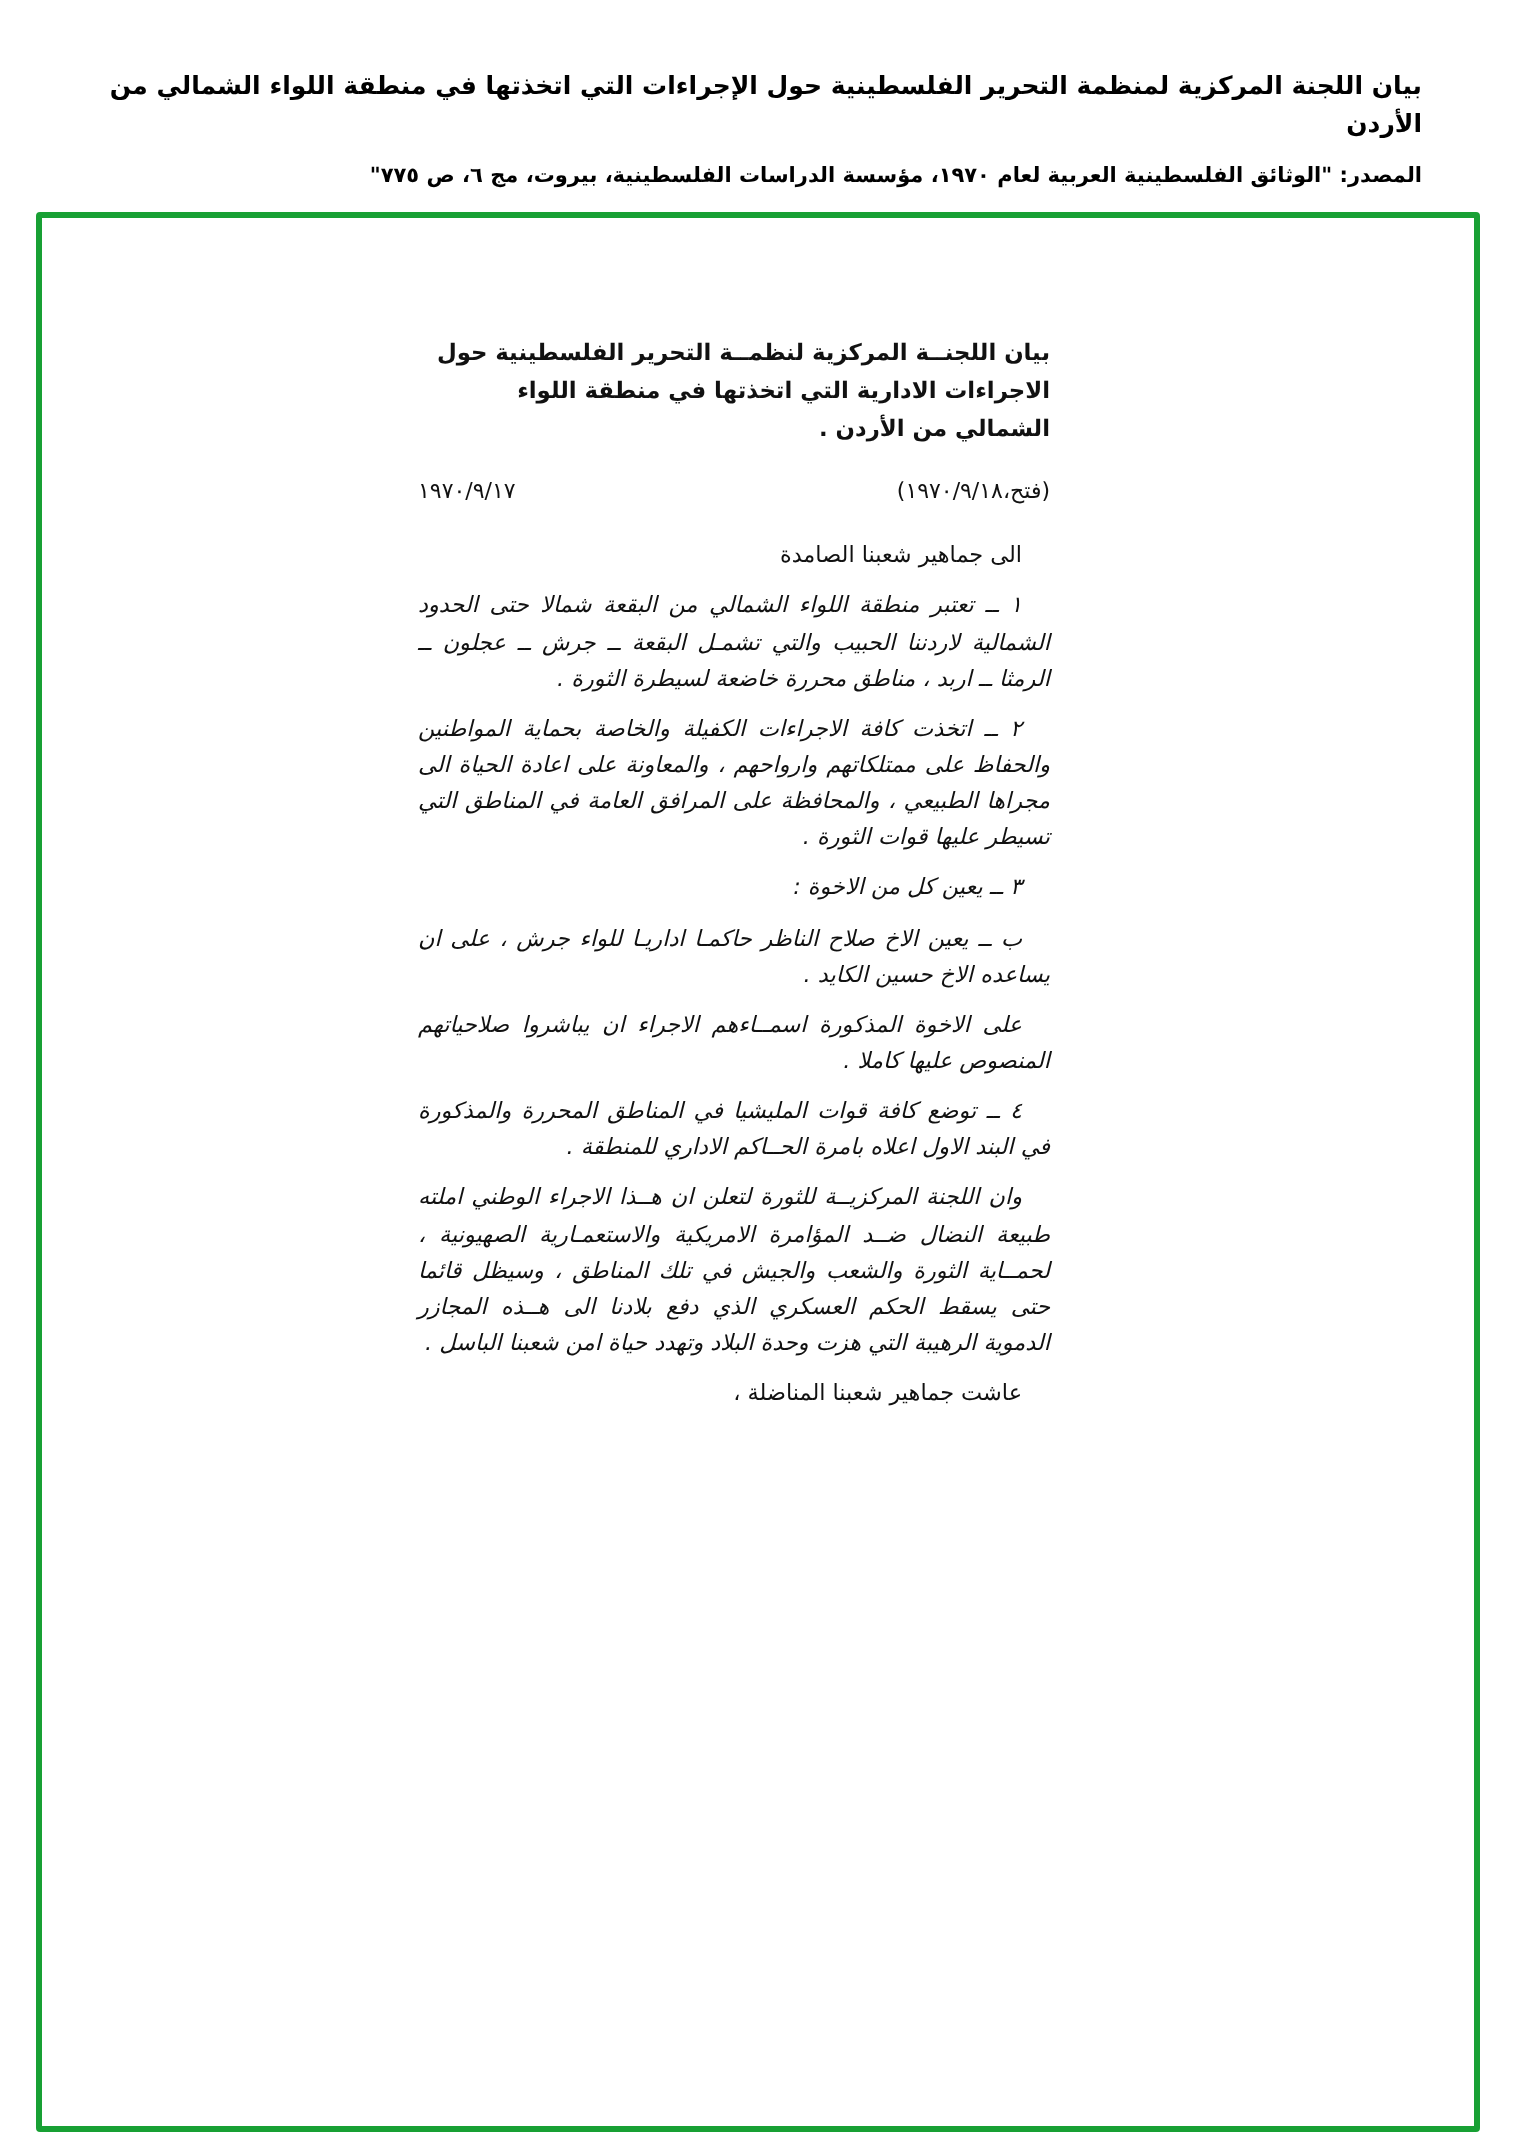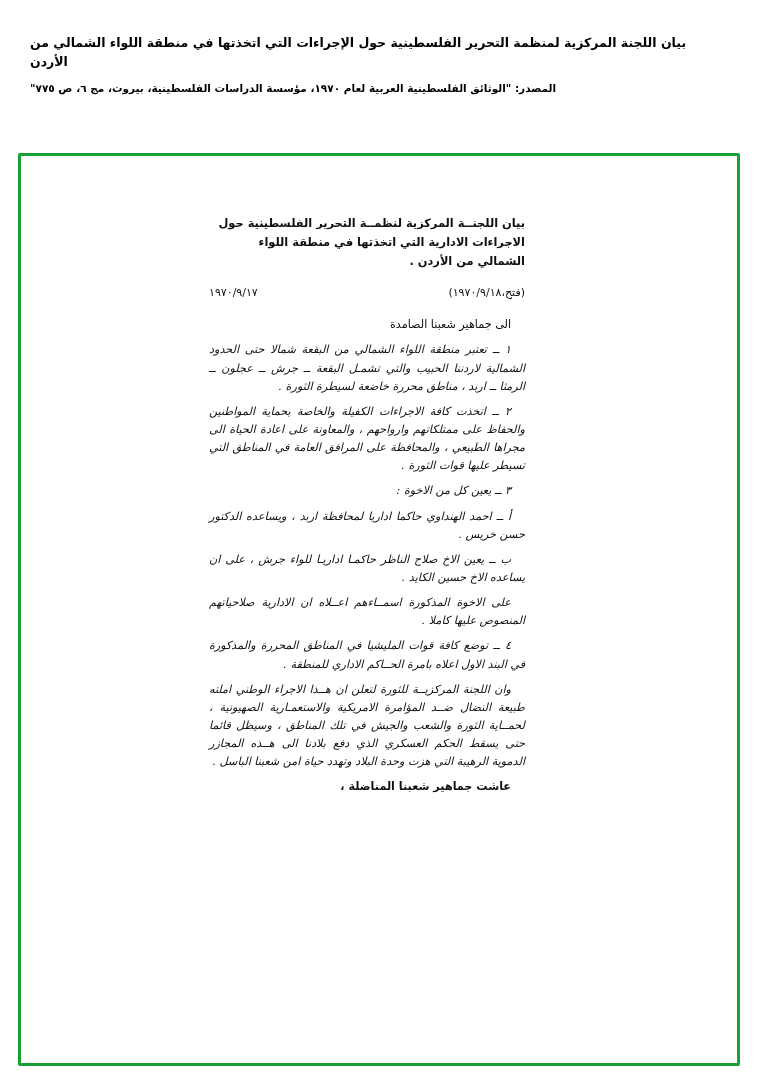--- a/index.html
+++ b/index.html
@@ -15,22 +15,22 @@
     position: relative;
     overflow: hidden;
   }
   .page {
     width: 758px;
     height: 1078px;
     position: relative;
     box-sizing: border-box;
   }
   .header {
-    padding: 34px 30px 0 30px;
-    text-align: left;
+    padding: 34px 47px 0 30px;
+    text-align: right;
   }
   .header-title {
     font-size: 12.5px;
     font-weight: bold;
     color: #000;
     line-height: 1.5;
     direction: rtl;
   }
   .header-source {
     margin-top: 10px;
@@ -42,21 +42,20 @@
   .doc-frame {
     position: absolute;
     top: 106px;
     right: 18px;
     left: 18px;
     bottom: 12px;
     border: 3px solid #18a034;
     border-radius: 2px;
     background: #ffffff;
     box-sizing: border-box;
-    margin-top: 47px;
   }
   .doc-inner {
     position: absolute;
     top: 0; right: 0; left: 0; bottom: 0;
     overflow: hidden;
   }
   .doc-body {
     position: absolute;
     top: 58px;
     right: 212px;
@@ -99,21 +98,20 @@
   }
   .para.center-ish {
     text-indent: 14px;
   }
   .para.gap {
     margin-top: 7px;
   }
   .closing {
     margin-top: 7px;
     text-indent: 14px;
-    font-weight: bold;
   }
   .spacer-bottom {
     height: 140px;
   }
 </style>
 </head>
 <body>
 
 <div class="page">
 
@@ -130,23 +128,22 @@
 
         <div class="date-row">
           <span class="date-source">(فتح،١٩٧٠/٩/١٨)</span>
           <span class="date-hijri">١٩٧٠/٩/١٧</span>
         </div>
 
         <p class="para center-ish">الى جماهير شعبنا الصامدة</p>
         <p class="para indent gap">١ ــ تعتبر منطقة اللواء الشمالي من البقعة شمالا حتى الحدود الشمالية لاردننا الحبيب والتي تشمـل البقعة ــ جرش ــ عجلون ــ الرمثا ــ اربد ، مناطق محررة خاضعة لسيطرة الثورة .</p>
         <p class="para indent gap">٢ ــ اتخذت كافة الاجراءات الكفيلة والخاصة بحماية المواطنين والحفاظ على ممتلكاتهم وارواحهم ، والمعاونة على اعادة الحياة الى مجراها الطبيعي ، والمحافظة على المرافق العامة في المناطق التي تسيطر عليها قوات الثورة .</p>
         <p class="para indent gap">٣ ــ يعين كل من الاخوة :</p>
-        <p class="para indent gap">أ ــ احمد الهنداوي حاكما اداريا لمحافظة اربد ، ويساعده الدكتور حسن خريس .</p>
         <p class="para indent gap">ب ــ يعين الاخ صلاح الناظر حاكمـا اداريـا للواء جرش ، على ان يساعده الاخ حسين الكايد .</p>
-        <p class="para indent gap">على الاخوة المذكورة اسمــاءهم اعــلاه ان الادارية صلاحياتهم المنصوص عليها كاملا .</p>
+        <p class="para indent gap">على الاخوة المذكورة اسمــاءهم الاجراء ان يباشروا صلاحياتهم المنصوص عليها كاملا .</p>
         <p class="para indent gap">٤ ــ توضع كافة قوات المليشيا في المناطق المحررة والمذكورة في البند الاول اعلاه بامرة الحــاكم الاداري للمنطقة .</p>
         <p class="para indent gap">وان اللجنة المركزيــة للثورة لتعلن ان هــذا الاجراء الوطني املته طبيعة النضال ضــد المؤامرة الامريكية والاستعمـارية الصهيونية ، لحمــاية الثورة والشعب والجيش في تلك المناطق ، وسيظل قائما حتى يسقط الحكم العسكري الذي دفع بلادنا الى هــذه المجازر الدموية الرهيبة التي هزت وحدة البلاد وتهدد حياة امن شعبنا الباسل .</p>
 
         <p class="para closing">عاشت جماهير شعبنا المناضلة ،</p>
 
         <div class="spacer-bottom"></div>
       </div>
     </div>
   </div>
 

